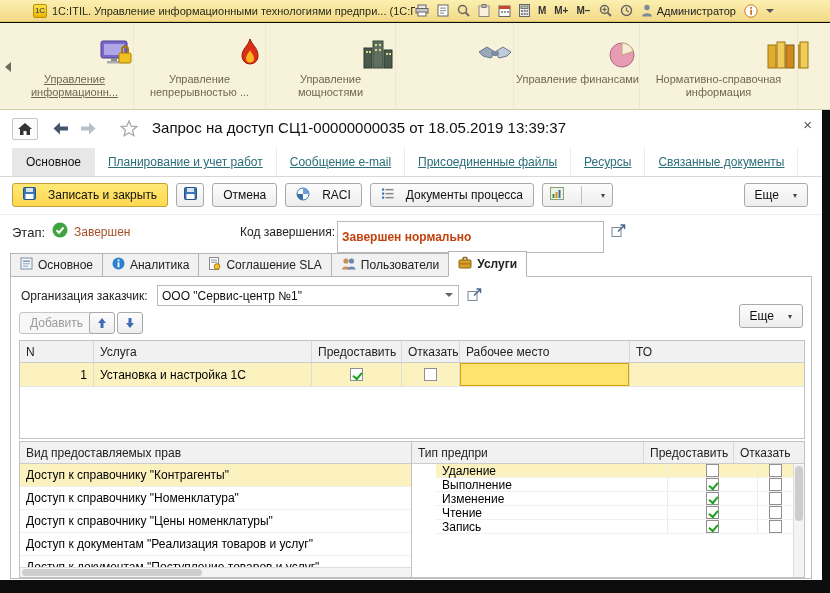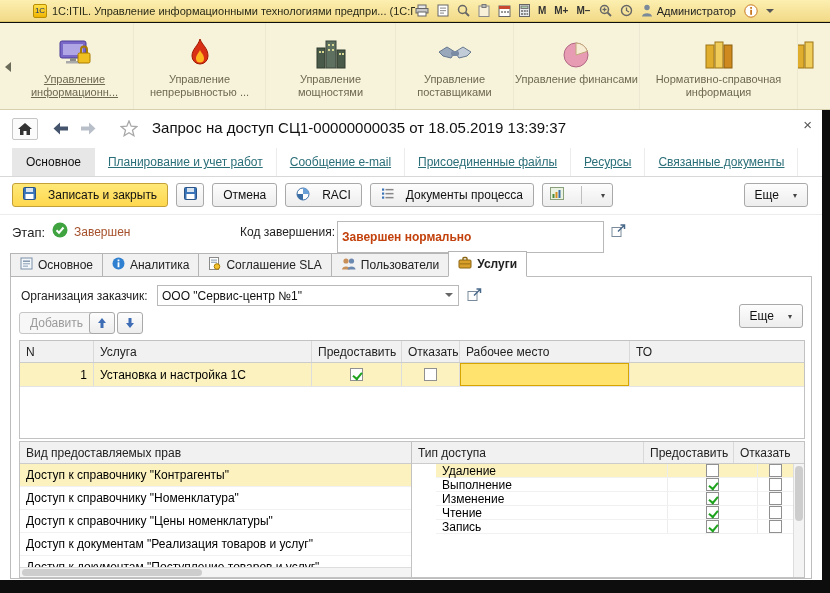--- a/index.html
+++ b/index.html
@@ -18,21 +18,21 @@
   .tb-ic { display:flex; align-items:center; cursor:default; }
   .tb-mem { font-size:10px; font-weight:bold; color:#333; }
   .tb-user { display:flex; align-items:center; gap:4px; font-size:11px; color:#222; }
   .chev { width:0; height:0; border:4px solid transparent; border-top-color:#555; margin-top:4px; }
 
   
   .ribbon { position:absolute; left:0; top:23px; width:830px; height:87px; background:#F7F2DA;
     border-bottom:1px solid #D6CFAE; overflow:hidden; }
   .rb-chevron { position:absolute; left:4px; top:36px; }
   .sections { position:absolute; left:16px; top:0; height:100%; display:flex; }
-  .section { display:flex; flex-direction:column; align-items:center; padding-top:9px; border-right:1px solid rgba(0,0,0,0.04); }
+  .section { display:flex; flex-direction:column; align-items:flex-end; padding-top:9px; border-right:1px solid rgba(0,0,0,0.04); }
   .s-icon { height:38px; display:flex; align-items:flex-end; justify-content:center; }
   .s-lbl { margin-top:3px; font-size:11px; line-height:13px; color:#6E6850; text-align:center; }
   .s-lbl.u { text-decoration:underline; }
   .w0{width:118px}.w1{width:132px}.w2{width:130px}.w3{width:118px}.w4{width:126px}.w5{width:158px}
   .section.partial { width:22px; overflow:hidden; border-right:none; }
 
   
   .main { position:absolute; left:0; top:110px; width:822px; height:470px; background:#fff; }
 
   .hbtn { position:absolute; display:flex; align-items:center; justify-content:center; cursor:default; }
@@ -259,21 +259,20 @@
         <div class="s-lbl">Управление мощностями</div>
       </div>
       <div class="section w3">
         <div class="s-icon">
             <svg width="36" height="30">
               <path d="M2 12 L10 7 L18 12 L14 18 L6 16 Z" fill="#9AA8BC" stroke="#66788E"></path>
               <path d="M34 12 L26 7 L18 12 L22 18 L30 16 Z" fill="#C2CBD8" stroke="#66788E"></path>
               <rect x="14" y="11" width="8" height="5" rx="2" fill="#7A8CA4"></rect>
             </svg>
           </div>
-        <div class="s-lbl">Управление поставщиками</div>
       </div>
       <div class="section w4">
         <div class="s-icon">
             <svg width="32" height="32">
               <circle cx="15" cy="17" r="12" fill="#E89CB4" stroke="#B06A84"></circle>
               <path d="M15 17 V5 A12 12 0 0 1 26.4 13.3 Z" fill="#F7ECD4" stroke="#C0A878"></path>
             </svg>
           </div>
         <div class="s-lbl">Управление финансами</div>
       </div>
@@ -514,21 +513,21 @@
         <div class="vscroll">
             <div class="vthumb"></div>
           </div>
         <div class="hscroll">
             <div class="hthumb"></div>
           </div>
       </div>
 
       <div class="panel" id="access-panel">
         <div class="p-head cells">
-          <div class="hc hc-type">Тип доступа</div>
+          <div class="hc hc-type">Тип предпри</div>
           <div class="hc hc-grant">Предоставить</div>
           <div class="hc hc-deny">Отказать</div>
         </div>
         <div class="a-rows">
           <div class="a-row selected">
             <div class="ac ac-type">Удаление</div>
             <div class="ac ac-grant">
                 <span class="cb"></span>
               </div>
             <div class="ac ac-deny">

